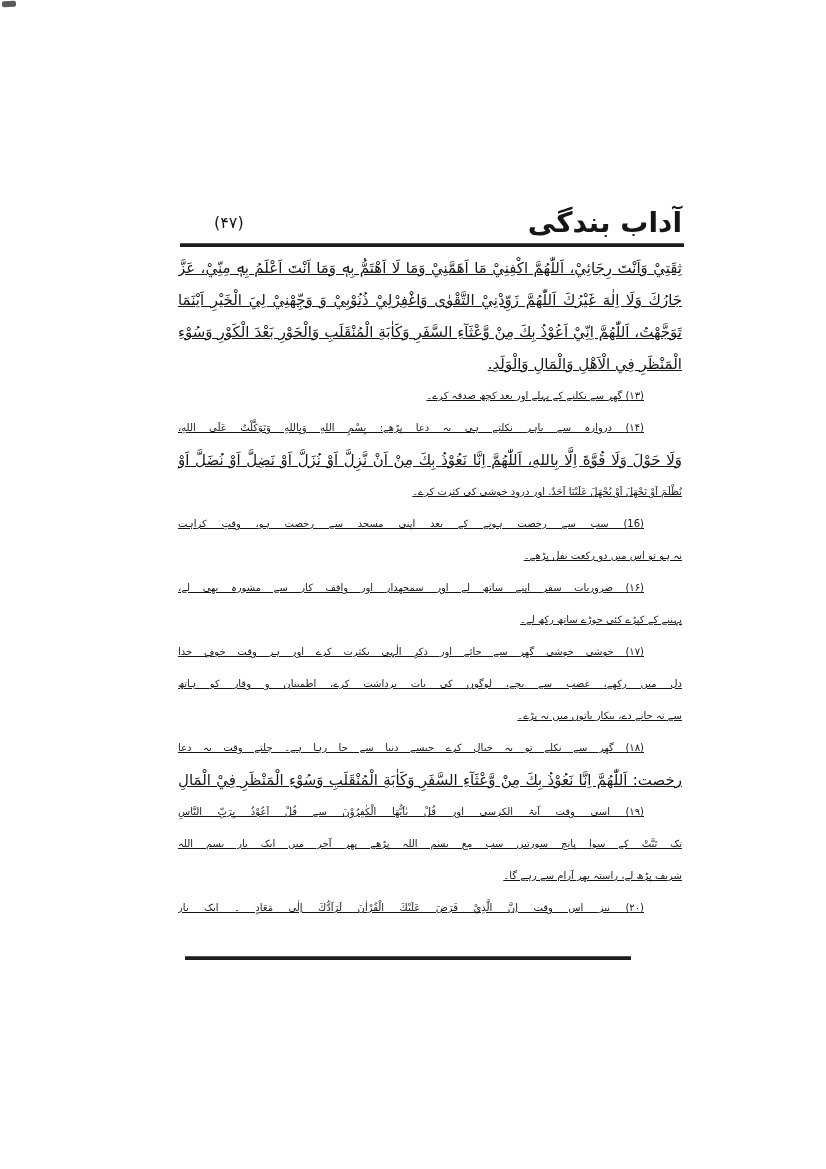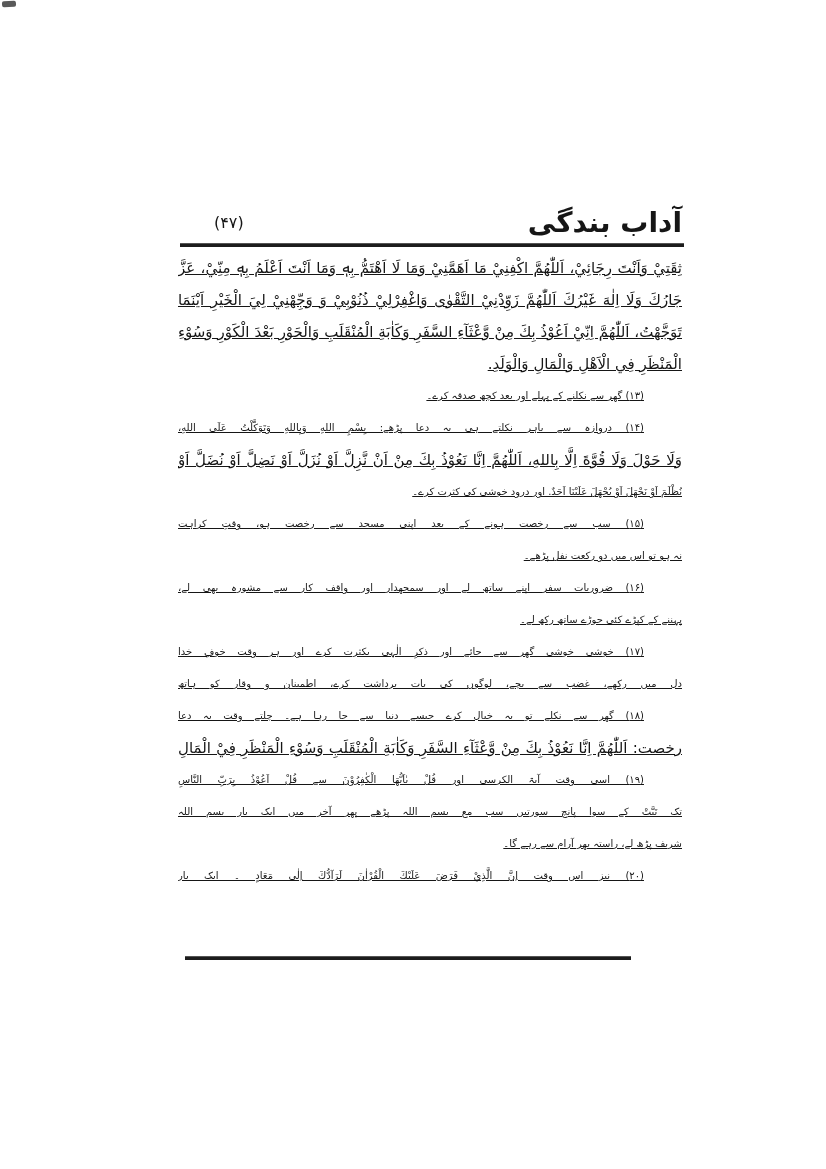--- a/index.html
+++ b/index.html
@@ -98,32 +98,33 @@
       <div class="ln ind">(۱۳) گھر سے نکلنے کے پہلے اور بعد کچھ صدقہ کرے۔</div>
     </div>
 
     <div class="para">
       <div class="ln ind fill">(۱۴) دروازہ سے باہر نکلتے ہی یہ دعا پڑھے: بِسْمِ اللهِ وَبِاللهِ وَتَوَكَّلْتُ عَلَى اللهِ،</div>
       <div class="ln fill dua">وَلَا حَوْلَ وَلَا قُوَّةَ اِلَّا بِاللهِ، اَللّٰهُمَّ اِنَّا نَعُوْذُ بِكَ مِنْ اَنْ نَّزِلَّ اَوْ نُزَلَّ اَوْ نَضِلَّ اَوْ نُضَلَّ اَوْ نَظْلِمَ اَوْ</div>
       <div class="ln">نُظْلَمَ اَوْ نَجْهَلَ اَوْ يُجْهَلَ عَلَيْنَا اَحَدٌ. اور درود خوشی کی کثرت کرے۔</div>
     </div>
 
     <div class="para">
-      <div class="ln ind fill">(۱۵) سب سے رخصت ہونے کے بعد اپنی مسجد سے رخصت ہو، وقتِ کراہت</div>
+      <div class="ln ind fill">(16) سب سے رخصت ہونے کے بعد اپنی مسجد سے رخصت ہو، وقتِ کراہت</div>
       <div class="ln">نہ ہو تو اس میں دو رکعت نفل پڑھے۔</div>
     </div>
 
     <div class="para">
       <div class="ln ind fill">(۱۶) ضروریات سفر اپنے ساتھ لے اور سمجھدار اور واقف کار سے مشورہ بھی لے،</div>
       <div class="ln">پہننے کے کپڑے کئی جوڑے ساتھ رکھ لے۔</div>
     </div>
 
     <div class="para">
       <div class="ln ind fill">(۱۷) خوشی خوشی گھر سے جائے اور ذکرِ الٰہی بکثرت کرے اور ہر وقت خوفِ خدا</div>
       <div class="ln fill">دل میں رکھے، غضب سے بچے، لوگوں کی بات برداشت کرے، اطمینان و وقار کو ہاتھ</div>
+      <div class="ln">سے نہ جانے دے، بیکار باتوں میں نہ پڑے۔</div>
     </div>
 
     <div class="para">
       <div class="ln ind fill">(۱۸) گھر سے نکلے تو یہ خیال کرے جیسے دنیا سے جا رہا ہے۔ چلتے وقت یہ دعا</div>
       <div class="ln fill dua">رخصت: اَللّٰهُمَّ اِنَّا نَعُوْذُ بِكَ مِنْ وَّعْثَآءِ السَّفَرِ وَكَاٰبَةِ الْمُنْقَلَبِ وَسُوْءِ الْمَنْظَرِ فِيْ الْمَالِ</div>
     </div>
 
     <div class="para">
       <div class="ln ind fill">(۱۹) اسی وقت آیۃ الکرسی اور قُلْ يٰاَيُّهَا الْكٰفِرُوْنَ سے قُلْ اَعُوْذُ بِرَبِّ النَّاسِ</div>
       <div class="ln fill">تک تَبَّتْ کے سوا پانچ سورتیں سب مع بسم اللہ پڑھے پھر آخر میں ایک بار بسم اللہ</div>

